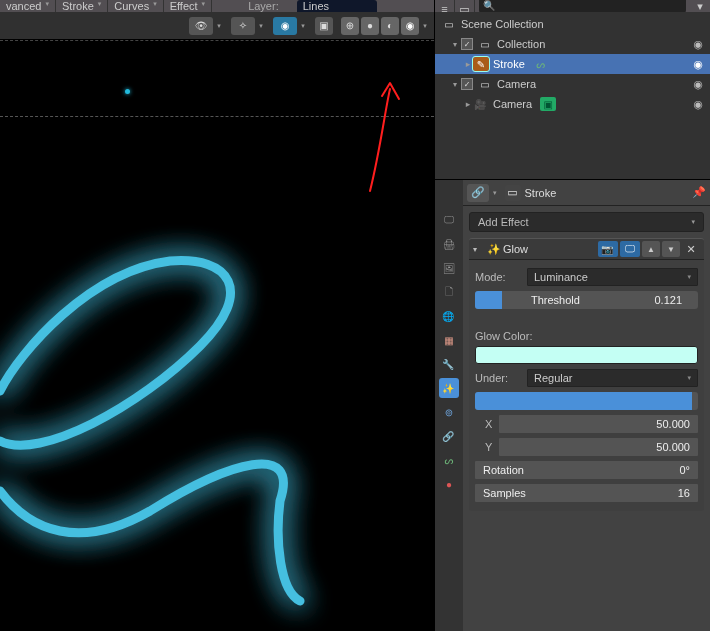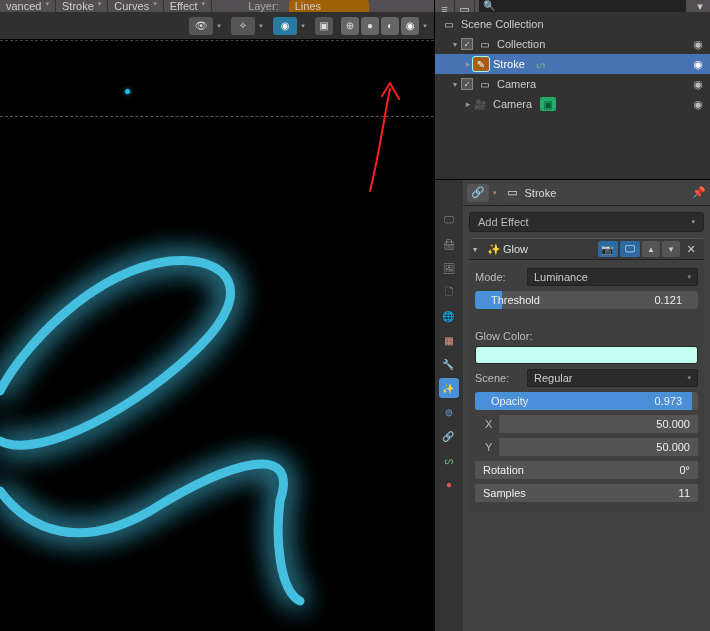--- a/index.html
+++ b/index.html
@@ -83,21 +83,21 @@
   .panel-head .spacer { flex:1; }
 
   .panel-body { margin:0 6px 6px 6px; padding:4px 6px 8px 6px; background:#3f3f3f; border-radius:0 0 3px 3px;}
   .prow { display:flex; align-items:center; height:20px; margin-top:3px; }
   .plabel { width: 52px; color:#bbb; }
   .plabel-sm { width: 14px; color:#bbb; margin-left:10px;}
   .psel { flex:1; background:#2b2b2b; border:1px solid #222; border-radius:1px; height:18px; display:flex; align-items:center; padding:0 6px; color:#ccc; }
   .psel .chev { margin-left:auto; font-size:7px; color:#888; }
   .pslider { flex:1; height:18px; border-radius:3px; background:#545454; position:relative; display:flex; align-items:center; }
   .pslider .fill { position:absolute; left:0; top:0; bottom:0; background:#4a90d9; border-radius:3px 0 0 3px; }
-  .pslider .stxt { position:relative; color:#eee; padding:0 16px; flex:1; display:flex; }
+  .pslider .stxt { position:relative; color:#eee; padding:0 16px; flex:1; display:flex;margin-left:40px; }
   .pslider .stxt .v { margin-left:auto; }
   .pnum-row { display:flex; align-items:center; height:20px; margin-top:3px; }
   .pnum { flex:1; background:#545454; border-radius:1px; height:18px; display:flex; align-items:center; padding:0 8px; color:#eee; }
   .pnum .v { margin-left:auto; }
   .colorbox { flex:1; height:18px; border:1px solid #222; border-radius:3px; }
   .pcheck { width:14px; height:14px; border:1px solid #666; background:#333; margin-right:6px; border-radius:2px;}
   .plabel-full { color:#bbb; margin-bottom:2px; margin-top:20px;}
 </style>
 </head>
 <body>
@@ -115,21 +115,21 @@
     <div class="hdr-btn">
         <span>Curves</span>
         <span class="chev">▾</span>
       </div>
     <div class="hdr-btn">
         <span>Effect</span>
         <span class="chev">▾</span>
       </div>
     <div style="width:30px"></div>
     <div class="hdr-btn" style="border:none;color:#aaa;">Layer:</div>
-    <div class="hdr-btn" style="background:#a16207;border-radius:3px;border:none;margin-left:4px;min-width:80px;">
+    <div class="hdr-btn" style="background:#0f172a;border-radius:3px;border:none;margin-left:12px;min-width:80px;">
         <span>Lines</span>
       </div>
   </div>
 
   <div class="tool-row">
     <div class="tool-group">
       <div class="tool-icn wide">👁</div>
         <div class="tool-chev">▾</div>
     </div>
     <div class="tool-group">
@@ -282,33 +282,29 @@
                 <span>Threshold</span>
                 <span class="v">0.121</span>
               </div>
           </div>
         </div>
         <div class="plabel-full">Glow Color:</div>
         <div class="prow">
           <div class="colorbox" style="background:#c4fff4"></div>
         </div>
         <div class="prow">
-          <span class="plabel">Scene:</span>
+          <span class="plabel">Under:</span>
           <div class="psel">
             <span>Regular</span>
             <span class="chev">▾</span>
           </div>
         </div>
         <div class="prow">
           <div class="pslider">
             <div class="fill" style="width:97.3%"></div>
-            <div class="stxt">
-                <span>Opacity</span>
-                <span class="v">0.973</span>
-              </div>
           </div>
         </div>
         <div class="pnum-row">
           <span class="plabel-sm">X</span>
           <div class="pnum">
               <span></span>
               <span class="v">50.000</span>
             </div>
         </div>
         <div class="pnum-row">
@@ -320,19 +316,19 @@
         </div>
         <div class="pnum-row">
           <div class="pnum">
               <span>Rotation</span>
               <span class="v">0°</span>
             </div>
         </div>
         <div class="pnum-row">
           <div class="pnum">
               <span>Samples</span>
-              <span class="v">11</span>
+              <span class="v">16</span>
             </div>
         </div>
       </div>
     </div>
   </div>
 </div>
 
 </body></html>

